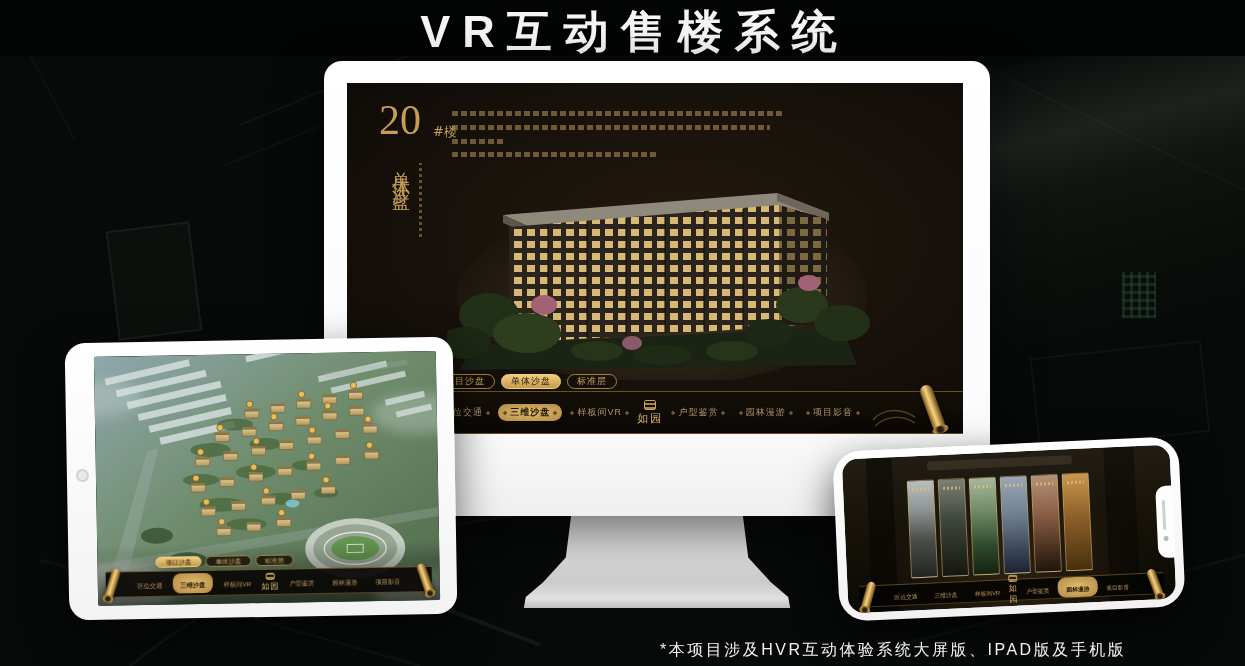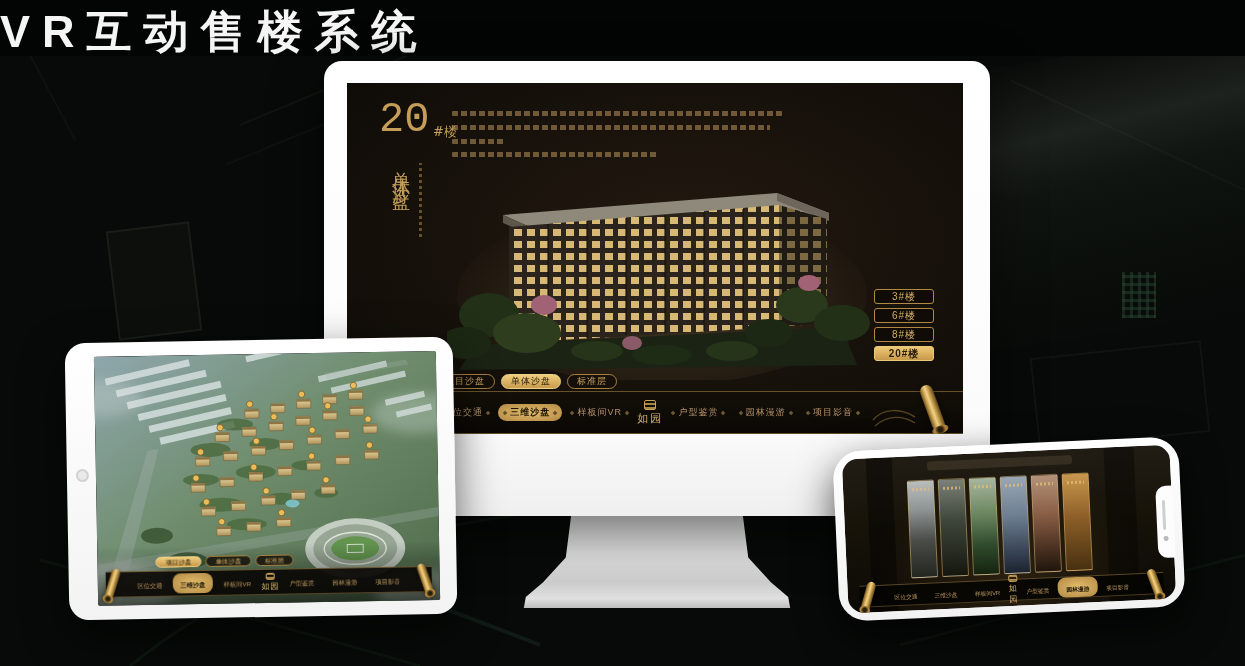--- a/index.html
+++ b/index.html
@@ -13,37 +13,37 @@
     background:linear-gradient(175deg, rgba(25,30,26,.0) 0%, rgba(110,118,108,.22) 28%, rgba(60,70,60,.18) 45%, rgba(20,26,20,.25) 75%, rgba(5,8,6,0) 100%);
     transform:rotate(-9deg); }
   .bg-plaque { position:absolute; left:112px; top:226px; width:84px; height:110px;
     border:2px solid rgba(150,160,150,.10); background:rgba(16,20,16,.55); transform:rotate(-7deg); }
   .bg-win-grid { position:absolute; left:1122px; top:272px; width:34px; height:46px; opacity:.28;
     background:repeating-linear-gradient(0deg, rgba(120,210,150,.5) 0 3px, transparent 3px 8px),
                repeating-linear-gradient(90deg, rgba(120,210,150,.5) 0 3px, transparent 3px 8px); }
   .bg-dark-top { position:absolute; left:0; top:0; width:1245px; height:56px; background:#030404; }
 
   
-  .page-title { position:absolute; left:0; right:0; top:2px; 
-    color:#f5f5f5; font-size:45px; font-weight:bold; letter-spacing:12px; }
+  .page-title { position:absolute; left:0; right:0; top:2px; text-align:center;
+    color:#f5f5f5; font-size:45px; font-weight:bold; letter-spacing:12px;padding-left:24px; }
   .footnote { position:absolute; left:660px; top:640px; color:#f2f2f2; font-size:16px; letter-spacing:2.5px; }
 
   
   .monitor-body { position:absolute; left:324px; top:61px; width:666px; height:455px;
     background:linear-gradient(180deg,#ffffff 0%, #fbfbfb 80%, #efefef 100%);
     border-radius:18px; box-shadow:0 18px 50px rgba(0,0,0,.55); }
   .monitor-screen { position:absolute; left:23px; top:22px; width:616px; height:351px;
     background:radial-gradient(ellipse at 55% 45%, #231a10 0%, #17110b 55%, #0d0a06 100%);
     overflow:hidden; }
   .monitor-stand { position:absolute; left:324px; top:516px; width:666px; height:92px;
     background:linear-gradient(180deg,#f2f2f2 0%, #e6e6e6 40%, #cdcdcd 72%, #e0e0e0 90%, #bdbdbd 100%);
     clip-path:polygon(37.1% 0, 62.9% 0, 63.7% 45%, 67.1% 72%, 69.7% 88%, 70% 100%, 30% 100%, 30.3% 88%, 32.9% 72%, 36.3% 45%); }
 
   
-  .h-num { position:absolute; left:32px; top:16px; font-family:Liberation Mono, monospace;
+  .h-num { position:absolute; left:32px; top:16px; font-family:Liberation Serif, serif;
     color:#c49e58; font-size:42px; line-height:1; }
   .h-suffix { position:absolute; left:86px; top:40px; font-family:"DejaVu Serif", serif;
     color:#c49e58; font-size:13px; }
   .h-sub { position:absolute; left:42px; top:74px; writing-mode:vertical-rl;
     font-family:"DejaVu Serif", serif; color:#c49e58; font-size:18px; letter-spacing:7px; }
   .h-deco { position:absolute; left:72px; top:80px; width:3px; height:74px; opacity:.5;
     background:repeating-linear-gradient(0deg, rgba(196,158,88,.9) 0 3px, transparent 3px 6px); }
 
   .desc-line { position:absolute; height:5px; border-radius:1px; opacity:.7; filter:blur(.4px);
     background:repeating-linear-gradient(90deg, rgba(172,137,84,.85) 0 6px, transparent 6px 9px); }
@@ -237,34 +237,20 @@
           <ellipse cx="395" cy="168" rx="28" ry="18" fill="#233018"></ellipse>
           <ellipse cx="322" cy="178" rx="24" ry="14" fill="#1c2813"></ellipse>
           <ellipse cx="362" cy="128" rx="11" ry="8" fill="#a06274"></ellipse>
           <ellipse cx="150" cy="196" rx="26" ry="10" fill="#26351a"></ellipse>
           <ellipse cx="215" cy="200" rx="30" ry="10" fill="#1f2c15"></ellipse>
           <ellipse cx="285" cy="196" rx="26" ry="10" fill="#26351a"></ellipse>
           <ellipse cx="185" cy="188" rx="10" ry="7" fill="#8a5a68"></ellipse>
         </g>
       </svg>
 
-      <div class="floor-col">
-        <div class="floor-btn">
-            <span>3#楼</span>
-          </div>
-        <div class="floor-btn">
-            <span>6#楼</span>
-          </div>
-        <div class="floor-btn">
-            <span>8#楼</span>
-          </div>
-        <div class="floor-btn active">
-            <span>20#楼</span>
-          </div>
-      </div>
 
       <div class="mtabs">
         <div class="mtab">
             <span>项目沙盘</span>
           </div>
         <div class="mtab active">
             <span>单体沙盘</span>
           </div>
         <div class="mtab">
             <span>标准层</span>
@@ -514,14 +500,15 @@
         <div class="scroll scroll-phone-l"></div>
         <div class="scroll scroll-phone-r"></div>
       </div>
     </div>
     <div class="phone-notch">
       <div class="notch-slit"></div>
       <div class="notch-cam"></div>
     </div>
   </div>
 
+  <div class="footnote">*本项目涉及HVR互动体验系统大屏版、IPAD版及手机版</div>
 
 </div>
 
 </body></html>

